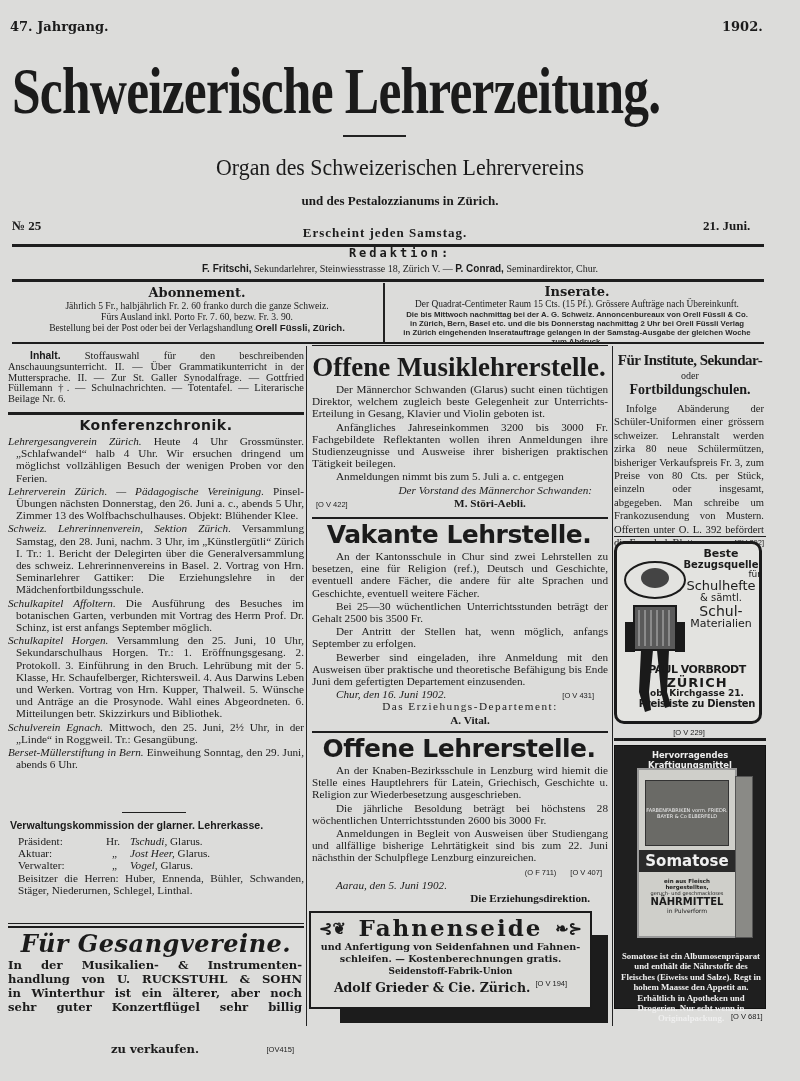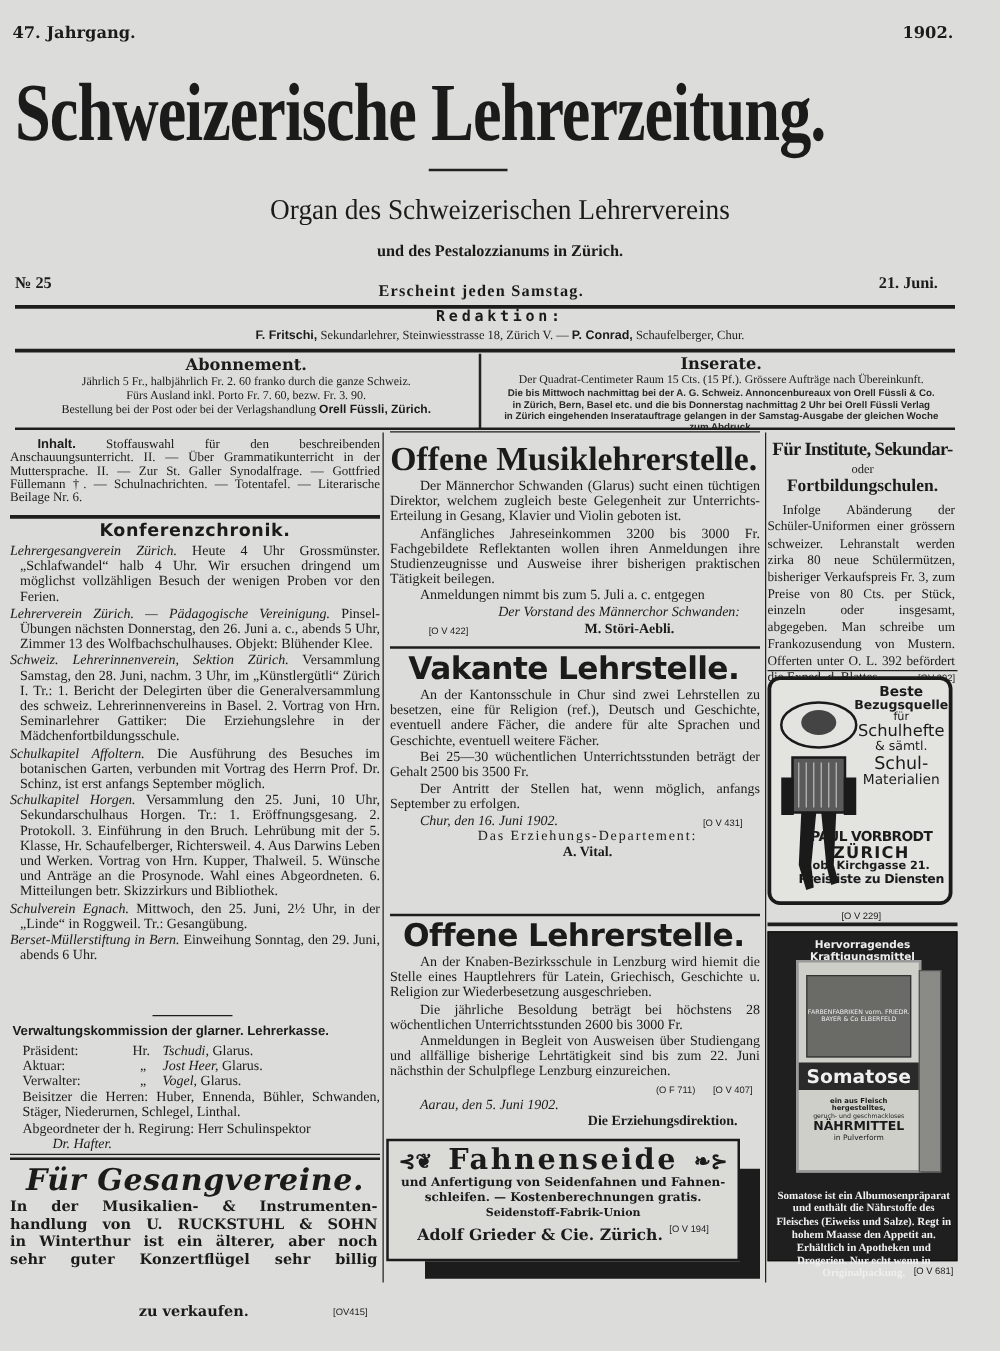--- a/index.html
+++ b/index.html
@@ -68,21 +68,21 @@
 <div class="abs issue-row" style="left:12px;">№ 25</div>
 <div class="abs issue-row" style="left:0;width:770px;text-align:center;top:225px;letter-spacing:1px;">Erscheint jeden Samstag.</div>
 <div class="abs issue-row" style="left:703px;">21. Juni.</div>
 
 <div class="abs hline" style="left:12px;top:244px;width:752px;height:3px;"></div>
 <div class="abs redaktion-title">Redaktion:</div>
 <div class="abs redaktion-line">
   <b>F. Fritschi,</b>
   <span>Sekundarlehrer, Steinwiesstrasse 18, Zürich V. —</span>
   <b>P. Conrad,</b>
-  <span>Schaufelberger, Chur.</span>
+  <span>Seminardirektor, Chur.</span>
 </div>
 <div class="abs hline" style="left:12px;top:279px;width:752px;height:3px;"></div>
 
 <div class="abs" style="left:12px;top:285px;width:370px;height:56px;">
   <div class="box-title">Abonnement.</div>
   <div class="small-c">Jährlich 5 Fr., halbjährlich Fr. 2. 60 franko durch die ganze Schweiz.</div>
   <div class="small-c">Fürs Ausland inkl. Porto Fr. 7. 60, bezw. Fr. 3. 90.</div>
   <div class="small-c">
     <span>Bestellung bei der Post oder bei der Verlagshandlung</span>
     <span class="sans-b">Orell Füssli, Zürich.</span>
@@ -119,21 +119,20 @@
   <p class="indent-hang"><span class="it">Berset-Müllerstiftung in Bern.</span> <span>Einweihung Sonntag, den 29. Juni, abends 6 Uhr.</span></p>
 </div>
 
 <div class="abs hline" style="left:122px;top:812px;width:64px;height:1px;"></div>
 <div class="abs" style="left:10px;top:819px;width:294px;font-family:'Liberation Sans',sans-serif;font-weight:bold;font-size:10.6px;">Verwaltungskommission der glarner. Lehrerkasse.</div>
 <div class="abs col" style="left:18px;top:835px;width:286px;text-align:left;">
   <div style="display:flex;"><span style="width:88px;">Präsident:</span><span style="width:24px;">Hr.</span><span class="it">Tschudi,</span>&nbsp;<span>Glarus.</span></div>
   <div style="display:flex;"><span style="width:88px;">Aktuar:</span><span style="width:24px;padding-left:6px;">„</span><span class="it">Jost Heer,</span>&nbsp;<span>Glarus.</span></div>
   <div style="display:flex;"><span style="width:88px;">Verwalter:</span><span style="width:24px;padding-left:6px;">„</span><span class="it">Vogel,</span>&nbsp;<span>Glarus.</span></div>
   <p style="text-align:justify;"><span>Beisitzer die Herren:</span> <span>Huber, Ennenda, Bühler, Schwanden, Stäger, Niederurnen, Schlegel, Linthal.</span></p>
-  <p><span>Abgeordneter der h. Regirung: Herr Schulinspektor</span><br><span class="it" style="padding-left:24px;">Dr. Hafter.</span></p>
 </div>
 
 <div class="abs hline" style="left:8px;top:923px;width:296px;height:1px;"></div>
 <div class="abs hline" style="left:8px;top:926px;width:296px;height:2px;"></div>
 <div class="abs fgv-title" style="left:8px;top:929px;width:296px;">Für Gesangvereine.</div>
 <div class="abs" style="left:8px;top:958px;width:294px;">
   <div class="fgv-body">In der Musikalien- &amp; Instrumenten-</div>
   <div class="fgv-body">handlung von U. RUCKSTUHL &amp; SOHN</div>
   <div class="fgv-body">in Winterthur ist ein älterer, aber noch</div>
   <div class="fgv-body">sehr guter Konzertflügel sehr billig</div>
@@ -143,32 +142,33 @@
   </div>
 </div>
 
 <div class="abs hline" style="left:312px;top:345px;width:296px;height:1px;"></div>
 <div class="abs ad-head" style="left:310px;top:352px;width:298px;">Offene Musiklehrerstelle.</div>
 <div class="abs col" style="left:312px;top:383px;width:296px;">
   <p class="lead">Der Männerchor Schwanden (Glarus) sucht einen tüchtigen Direktor, welchem zugleich beste Gelegenheit zur Unterrichts-Erteilung in Gesang, Klavier und Violin geboten ist.</p>
   <p class="lead">Anfängliches Jahreseinkommen 3200 bis 3000 Fr. Fachgebildete Reflektanten wollen ihren Anmeldungen ihre Studienzeugnisse und Ausweise ihrer bisherigen praktischen Tätigkeit beilegen.</p>
   <p class="lead">Anmeldungen nimmt bis zum 5. Juli a. c. entgegen</p>
   <p class="it" style="text-align:right;padding-right:16px;">Der Vorstand des Männerchor Schwanden:</p>
-  <div style="position:relative;margin-left:27px;">
+  <div style="position:relative;">
       <span class="ref" style="position:absolute;left:4px;top:2px;">[O V 422]</span>
       <p class="sig" style="padding-left:60px;">M. Störi-Aebli.</p>
     </div>
 </div>
 
 <div class="abs hline" style="left:312px;top:517px;width:296px;height:2px;"></div>
 <div class="abs ad-head2" style="left:310px;top:520px;width:298px;">Vakante Lehrstelle.</div>
 <div class="abs col" style="left:312px;top:550px;width:296px;">
   <p class="lead">An der Kantonsschule in Chur sind zwei Lehrstellen zu besetzen, eine für Religion (ref.), Deutsch und Geschichte, eventuell andere Fächer, die andere für alte Sprachen und Geschichte, eventuell weitere Fächer.</p>
   <p class="lead">Bei 25—30 wüchentlichen Unterrichtsstunden beträgt der Gehalt 2500 bis 3500 Fr.</p>
   <p class="lead">Der Antritt der Stellen hat, wenn möglich, anfangs September zu erfolgen.</p>
+  <p class="lead">Bewerber sind eingeladen, ihre Anmeldung mit den Ausweisen über praktische und theoretische Befähigung bis Ende Juni dem gefertigten Departement einzusenden.</p>
   <div style="position:relative;padding-left:24px;"><span class="it">Chur, den 16. Juni 1902.</span><span class="ref" style="position:absolute;right:14px;top:2px;">[O V 431]</span></div>
   <p class="sp" style="text-align:center;padding-left:20px;">Das Erziehungs-Departement:</p>
   <p class="sig" style="padding-left:20px;">A. Vital.</p>
 </div>
 
 <div class="abs hline" style="left:312px;top:731px;width:296px;height:2px;"></div>
 <div class="abs ad-head2" style="left:310px;top:734px;width:298px;">Offene Lehrerstelle.</div>
 <div class="abs col" style="left:312px;top:764px;width:296px;">
   <p class="lead">An der Knaben-Bezirksschule in Lenzburg wird hiemit die Stelle eines Hauptlehrers für Latein, Griechisch, Geschichte u. Religion zur Wiederbesetzung ausgeschrieben.</p>
   <p class="lead">Die jährliche Besoldung beträgt bei höchstens 28 wöchentlichen Unterrichtsstunden 2600 bis 3000 Fr.</p>
@@ -213,21 +213,21 @@
       <line x1="42" y1="58" x2="42" y2="94" stroke="#bbb"></line>
       <line x1="48" y1="58" x2="48" y2="94" stroke="#bbb"></line>
     <rect x="4" y="70" width="10" height="30" fill="#1a1a1a"></rect>
     <rect x="54" y="70" width="10" height="30" fill="#1a1a1a"></rect>
     <path d="M20 98 L18 140 L24 160 L30 158 L28 140 L32 98 Z" fill="#1a1a1a"></path>
     <path d="M36 98 L40 140 L44 156 L50 154 L46 140 L48 98 Z" fill="#1a1a1a"></path>
   </svg>
   <div class="abs vorb-text" style="left:64px;top:4px;width:80px;">
     <div style="font-size:11px;">Beste</div>
     <div style="font-size:10px;">Bezugsquelle</div>
-    <div style="font-size:9px;font-weight:normal;">für</div>
+    <div style="font-size:9px;font-weight:normal;text-align:right;">für</div>
     <div style="font-size:13px;font-weight:normal;">Schulhefte</div>
     <div style="font-size:10px;font-weight:normal;">&amp; sämtl.</div>
     <div style="font-size:14px;font-weight:normal;">Schul-</div>
     <div style="font-size:11px;font-weight:normal;">Materialien</div>
   </div>
   <div class="abs vorb-text" style="left:0;top:120px;width:142px;padding-left:18px;">
     <div style="font-size:11px;letter-spacing:-0.5px;">PAUL VORBRODT</div>
     <div style="font-size:13px;letter-spacing:1px;">ZÜRICH</div>
     <div style="font-size:9px;">ob. Kirchgasse 21.</div>
     <div style="font-size:10px;letter-spacing:-0.3px;">Preisliste zu Diensten</div>

